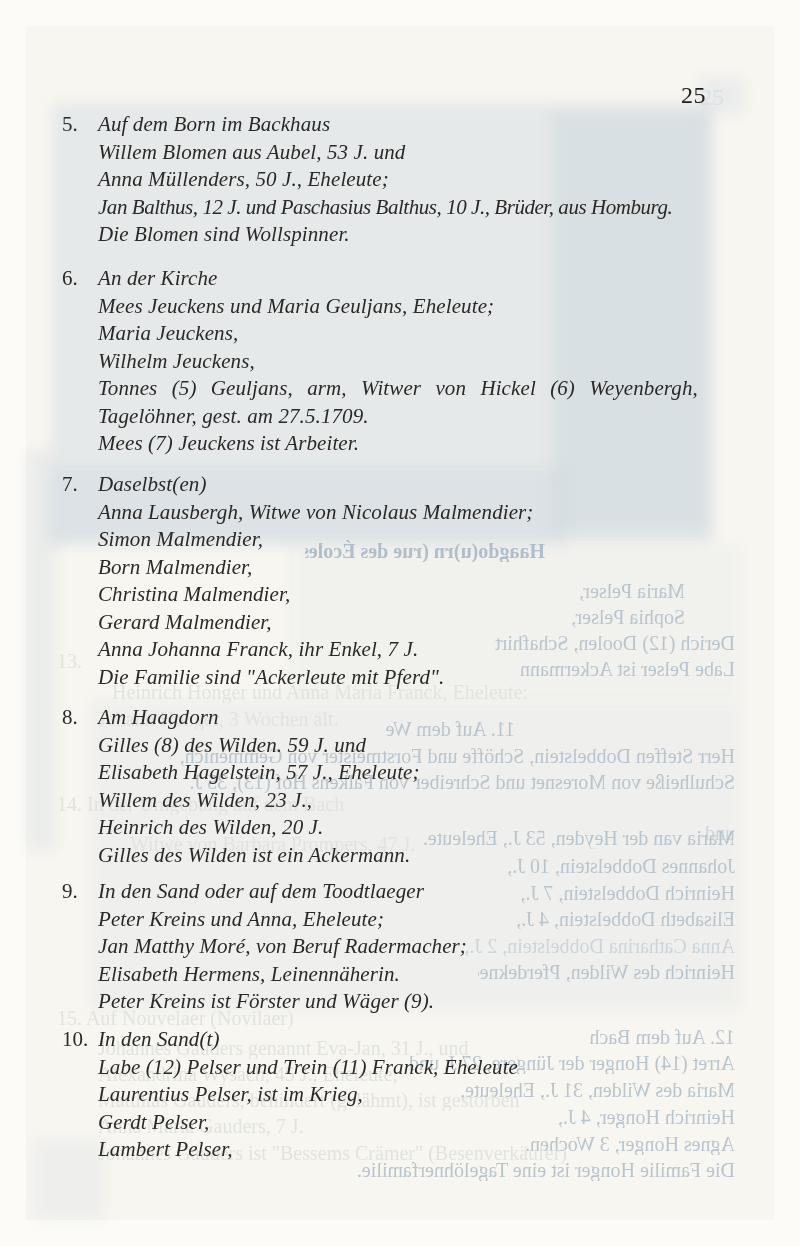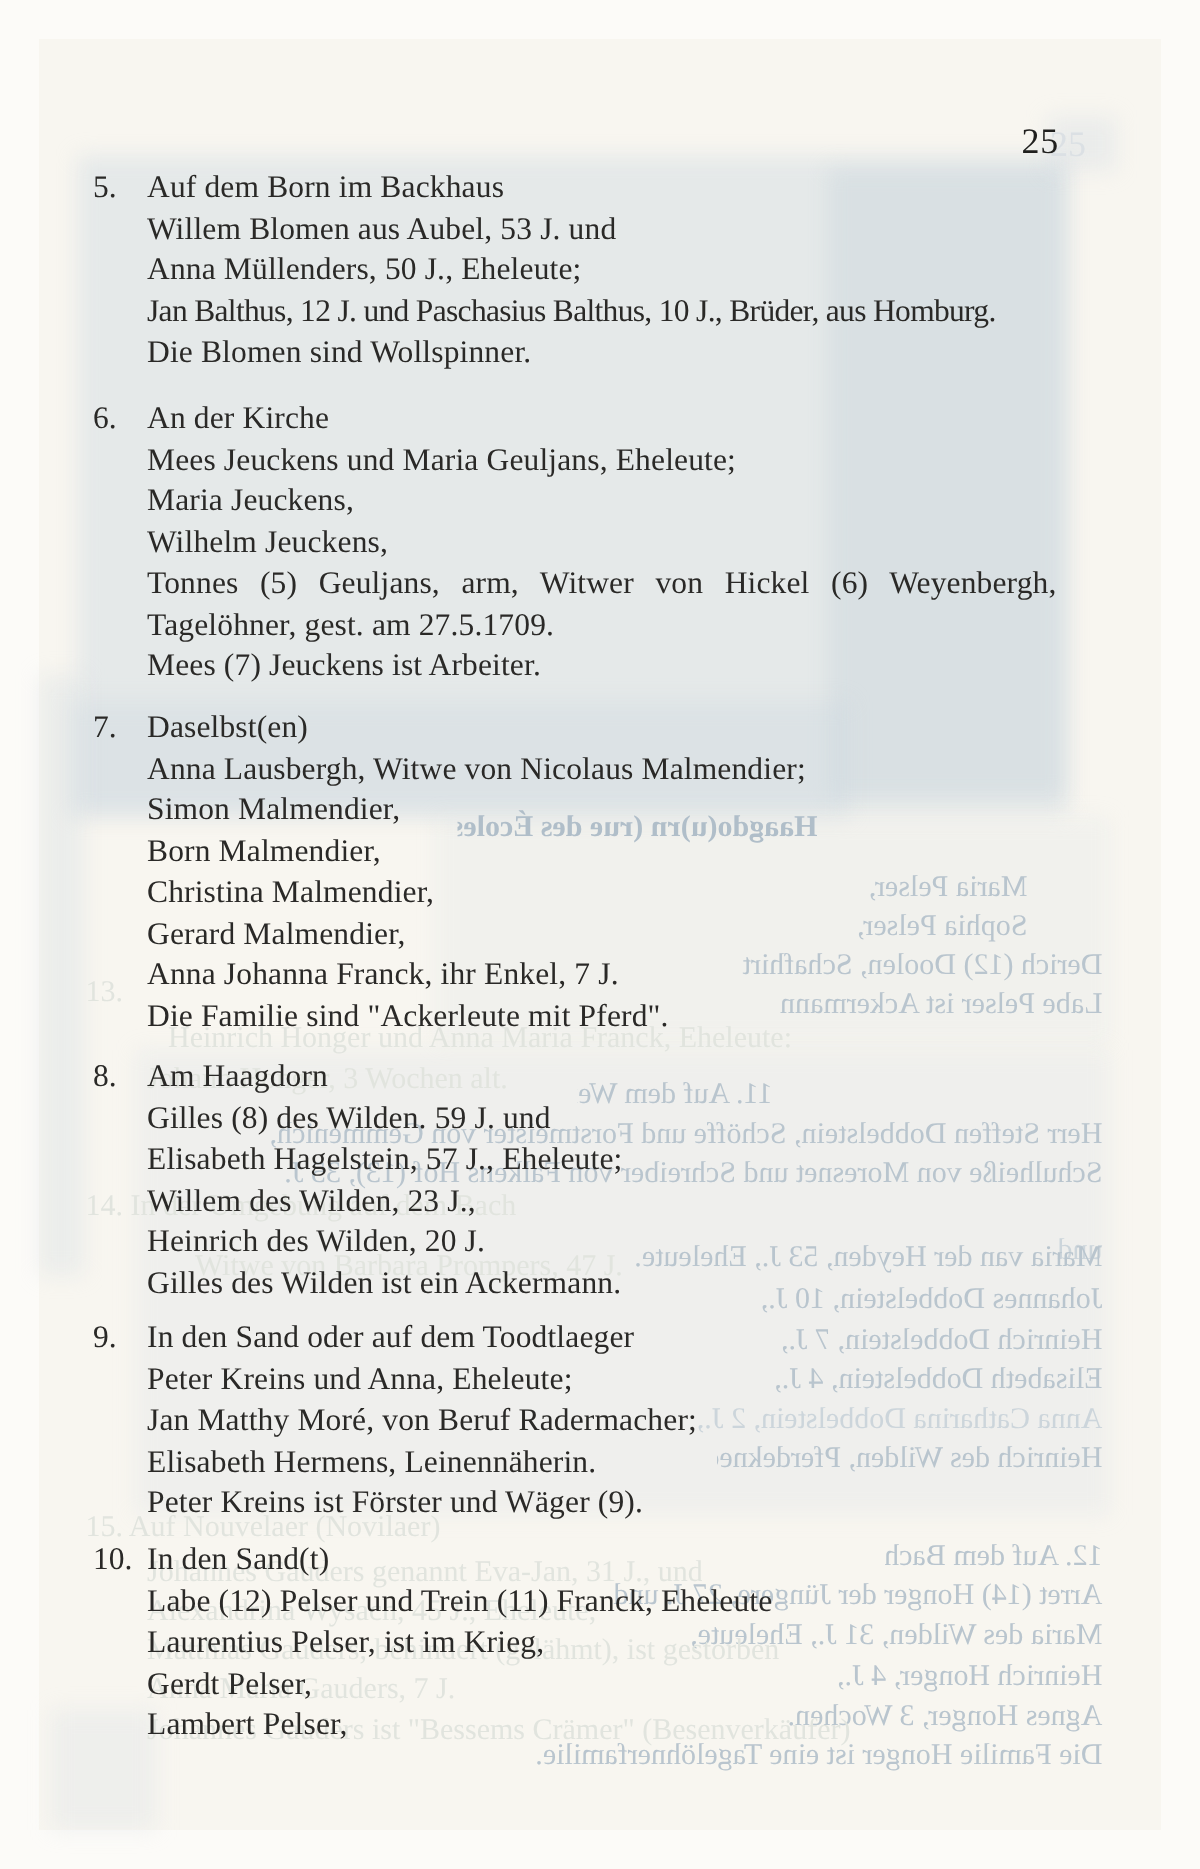--- a/index.html
+++ b/index.html
@@ -36,21 +36,21 @@
   }
 
   .entry{position:absolute;left:62px;width:676px;color:#2a2927;}
   .entry .num{
     position:absolute;left:0;top:0;width:34px;
     font-size:21px;line-height:27.5px;
   }
   .entry .lines{margin-left:36px;width:638px;}
   .entry .line{
     font-size:21px;line-height:27.5px;height:27.5px;
-    white-space:nowrap;letter-spacing:0.1px;
+    white-space:nowrap;letter-spacing:0.1px;font-style:italic;
   }
   .entry .line.spread{word-spacing:9px;}
   .entry .line.tight{letter-spacing:-0.45px;}
 
   
   .ghost{
     position:absolute;pointer-events:none;
     font-size:20px;line-height:22px;height:22px;
     white-space:nowrap;overflow:hidden;
     color:#b9c5ce;

